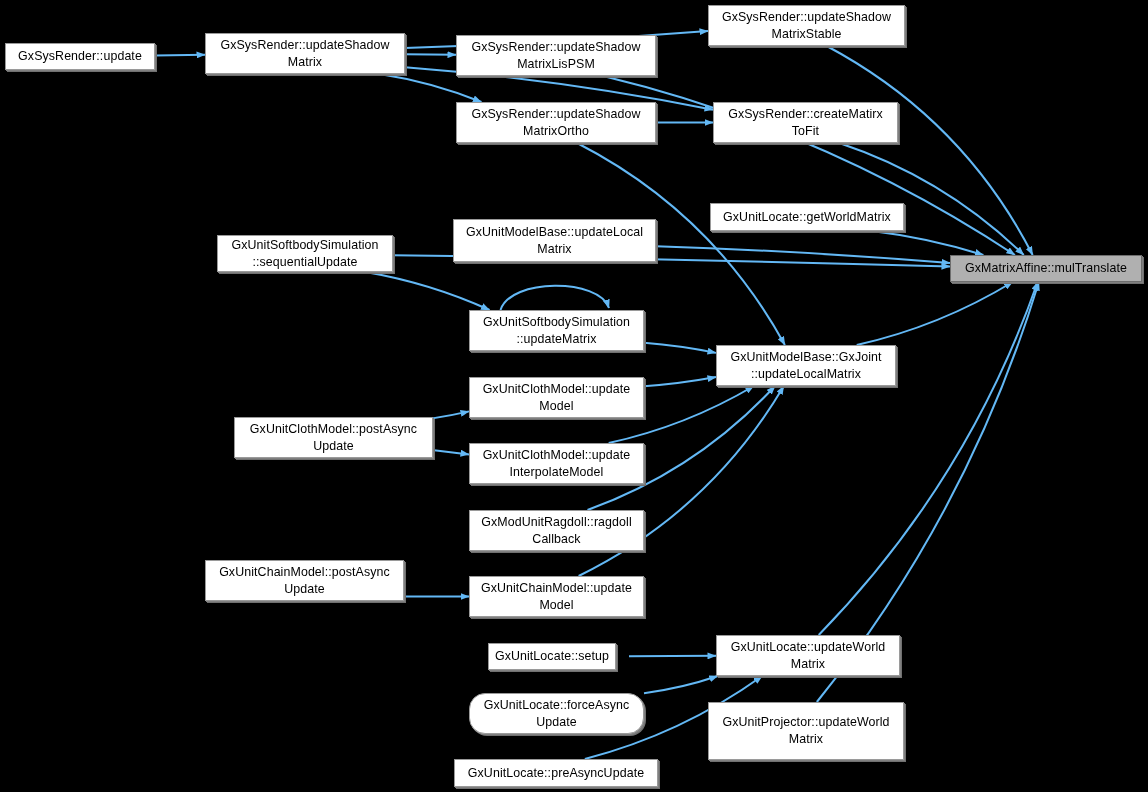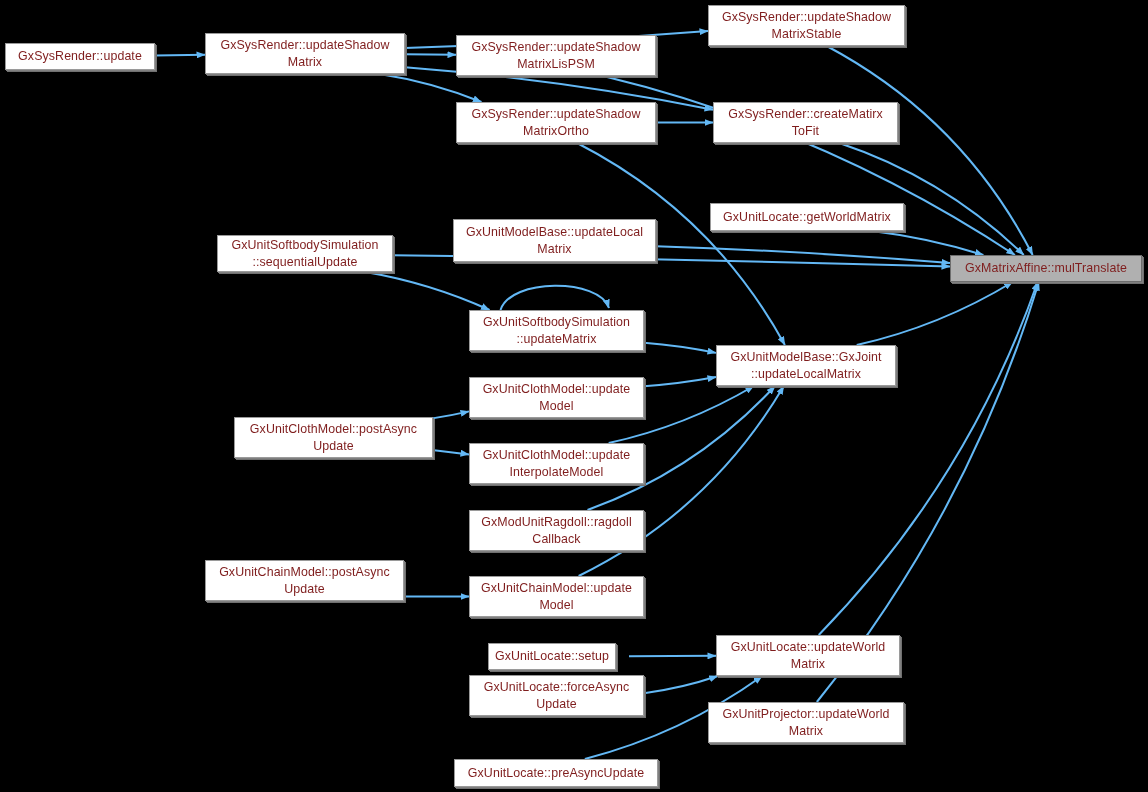--- a/index.html
+++ b/index.html
@@ -12,21 +12,21 @@
   }
   svg#edges{position:absolute;left:0;top:0;width:1148px;height:792px;}
   .node{
     position:absolute;
     box-sizing:border-box;
     background:#ffffff;
     border:1px solid #9a9a9a;
     box-shadow:1px 1px 0 0 #808080, 2px 2px 0 0 #707070;
     display:flex;align-items:center;justify-content:center;
     text-align:center;
-    color:#7f1d1d;
+    color:#000000;
     font-size:12.4px;
     line-height:1.36;
     letter-spacing:0.1px;
     padding:0 3px;
     white-space:pre-line;
   }
   .node.highlight{
     background:#b0b0b0;
     border:1px solid #6e6e6e;
   }
@@ -105,19 +105,19 @@
 InterpolateModel</div>
       <div class="node" style="left: 469px; top: 510px; width: 175px; height: 41px;">GxModUnitRagdoll::ragdoll
 Callback</div>
       <div class="node" style="left: 205px; top: 560px; width: 199px; height: 41px;">GxUnitChainModel::postAsync
 Update</div>
       <div class="node" style="left: 469px; top: 576px; width: 175px; height: 41px;">GxUnitChainModel::update
 Model</div>
       <div class="node" style="left: 488px; top: 643px; width: 128px; height: 27px;">GxUnitLocate::setup</div>
       <div class="node" style="left: 716px; top: 635px; width: 184px; height: 41px;">GxUnitLocate::updateWorld
 Matrix</div>
-      <div class="node" style="left: 469px; top: 675px; width: 175px; height: 41px;">GxUnitLocate::forceAsync
+      <div class="node" style="left: 469px; top: 693px; width: 175px; height: 41px; border-radius: 16px;">GxUnitLocate::forceAsync
 Update</div>
-      <div class="node" style="left: 708px; top: 702px; width: 196px; height: 41px;">GxUnitProjector::updateWorld
+      <div class="node" style="left: 708px; top: 702px; width: 196px; height: 58px;">GxUnitProjector::updateWorld
 Matrix</div>
       <div class="node" style="left: 454px; top: 759px; width: 204px; height: 28px;">GxUnitLocate::preAsyncUpdate</div>
     </div>
 </div>
 
 </body></html>

